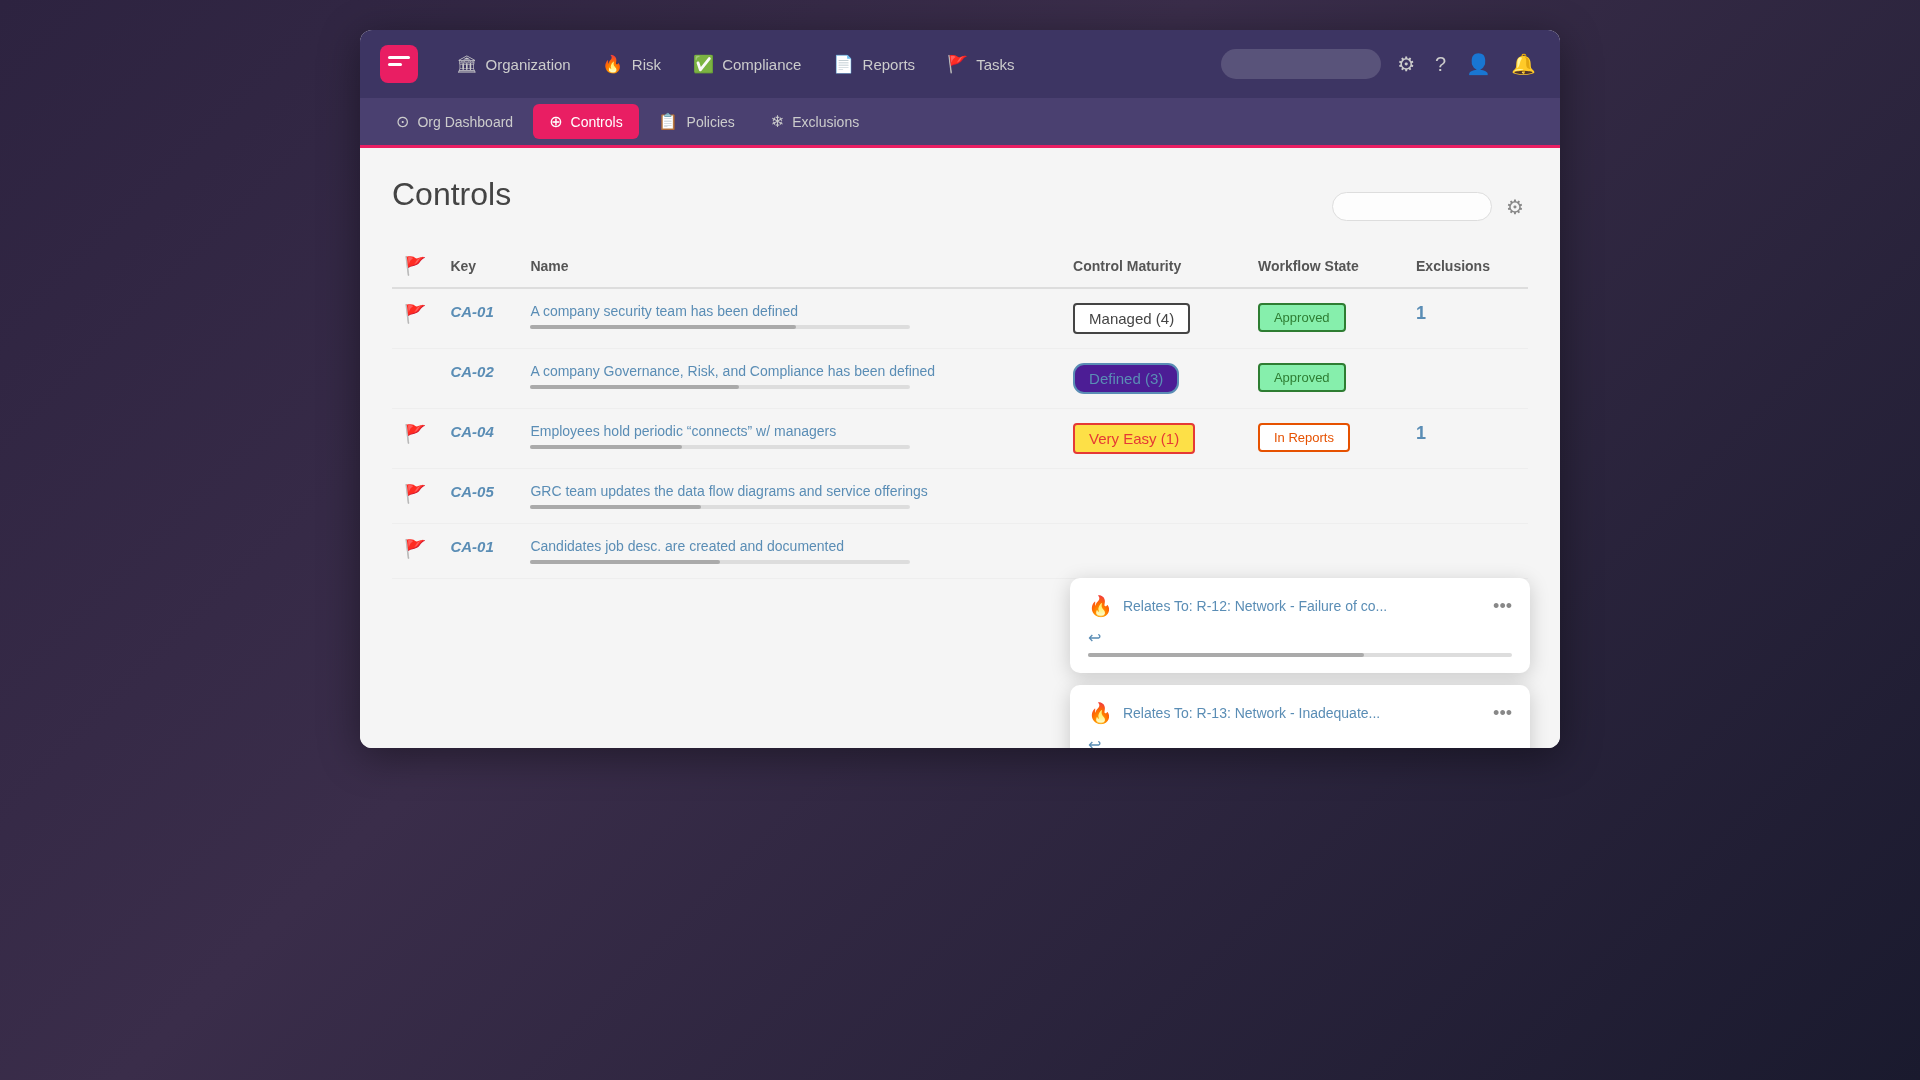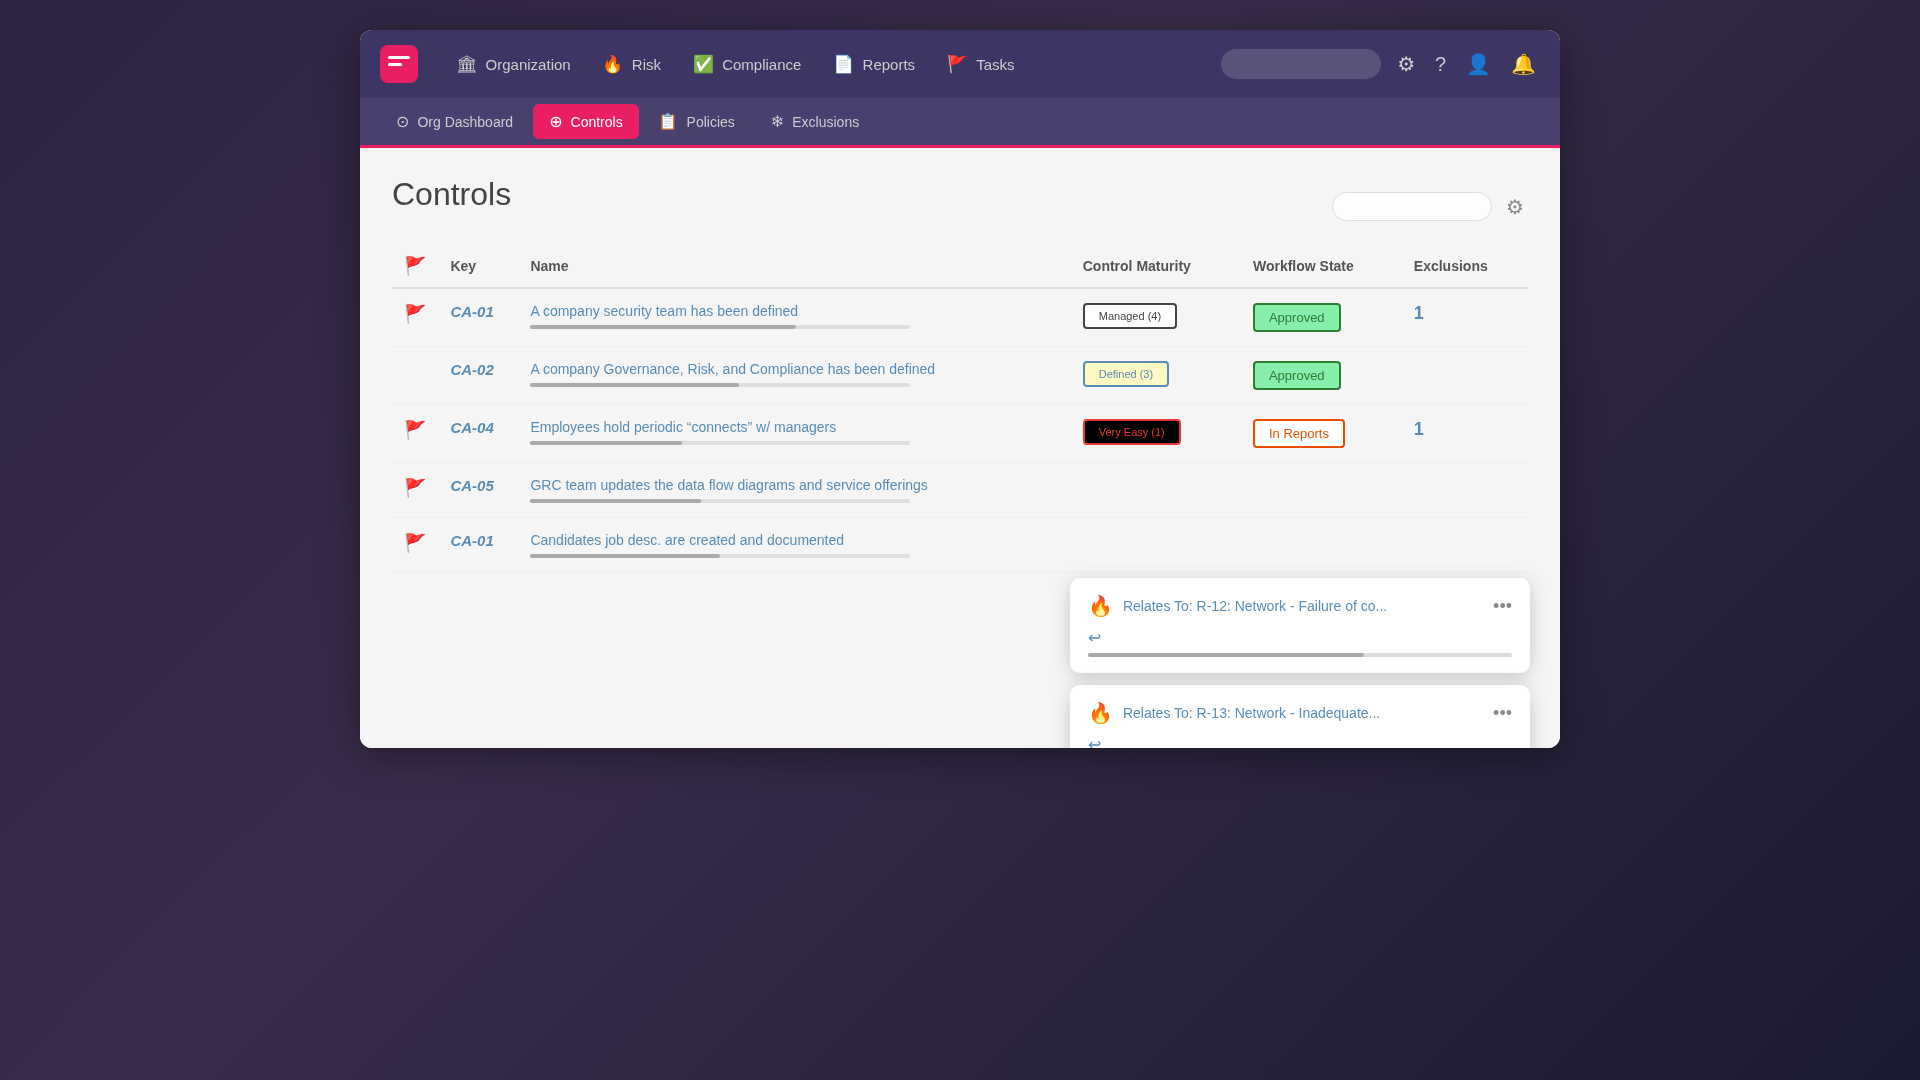--- a/index.html
+++ b/index.html
@@ -179,39 +179,40 @@
     }
     .progress-fill {
       height: 100%;
       background: #aaa;
       border-radius: 2px;
     }
     .maturity-badge {
       display: inline-block;
       padding: 5px 14px;
       border-radius: 4px;
-      font-size: 11px;
+      font-size: 15px;
       font-weight: 500;
       border: 2px solid;
       cursor: default;
     }
     .maturity-managed {
       color: #444;
       border-color: #444;
       background: #fff;
     }
     .maturity-defined {
       color: #5a8db5;
       border-color: #5a8db5;
-      background: #fef9c3;
+      background: #4c1d95;
+      border-radius: 11px;
     }
     .maturity-very-easy {
       color: #e53935;
       border-color: #e53935;
-      background: #000000;
+      background: #fde047;
     }
     .workflow-badge {
       display: inline-block;
       padding: 5px 14px;
       border-radius: 4px;
       font-size: 13px;
       font-weight: 500;
       border: 2px solid;
       cursor: default;
     }

